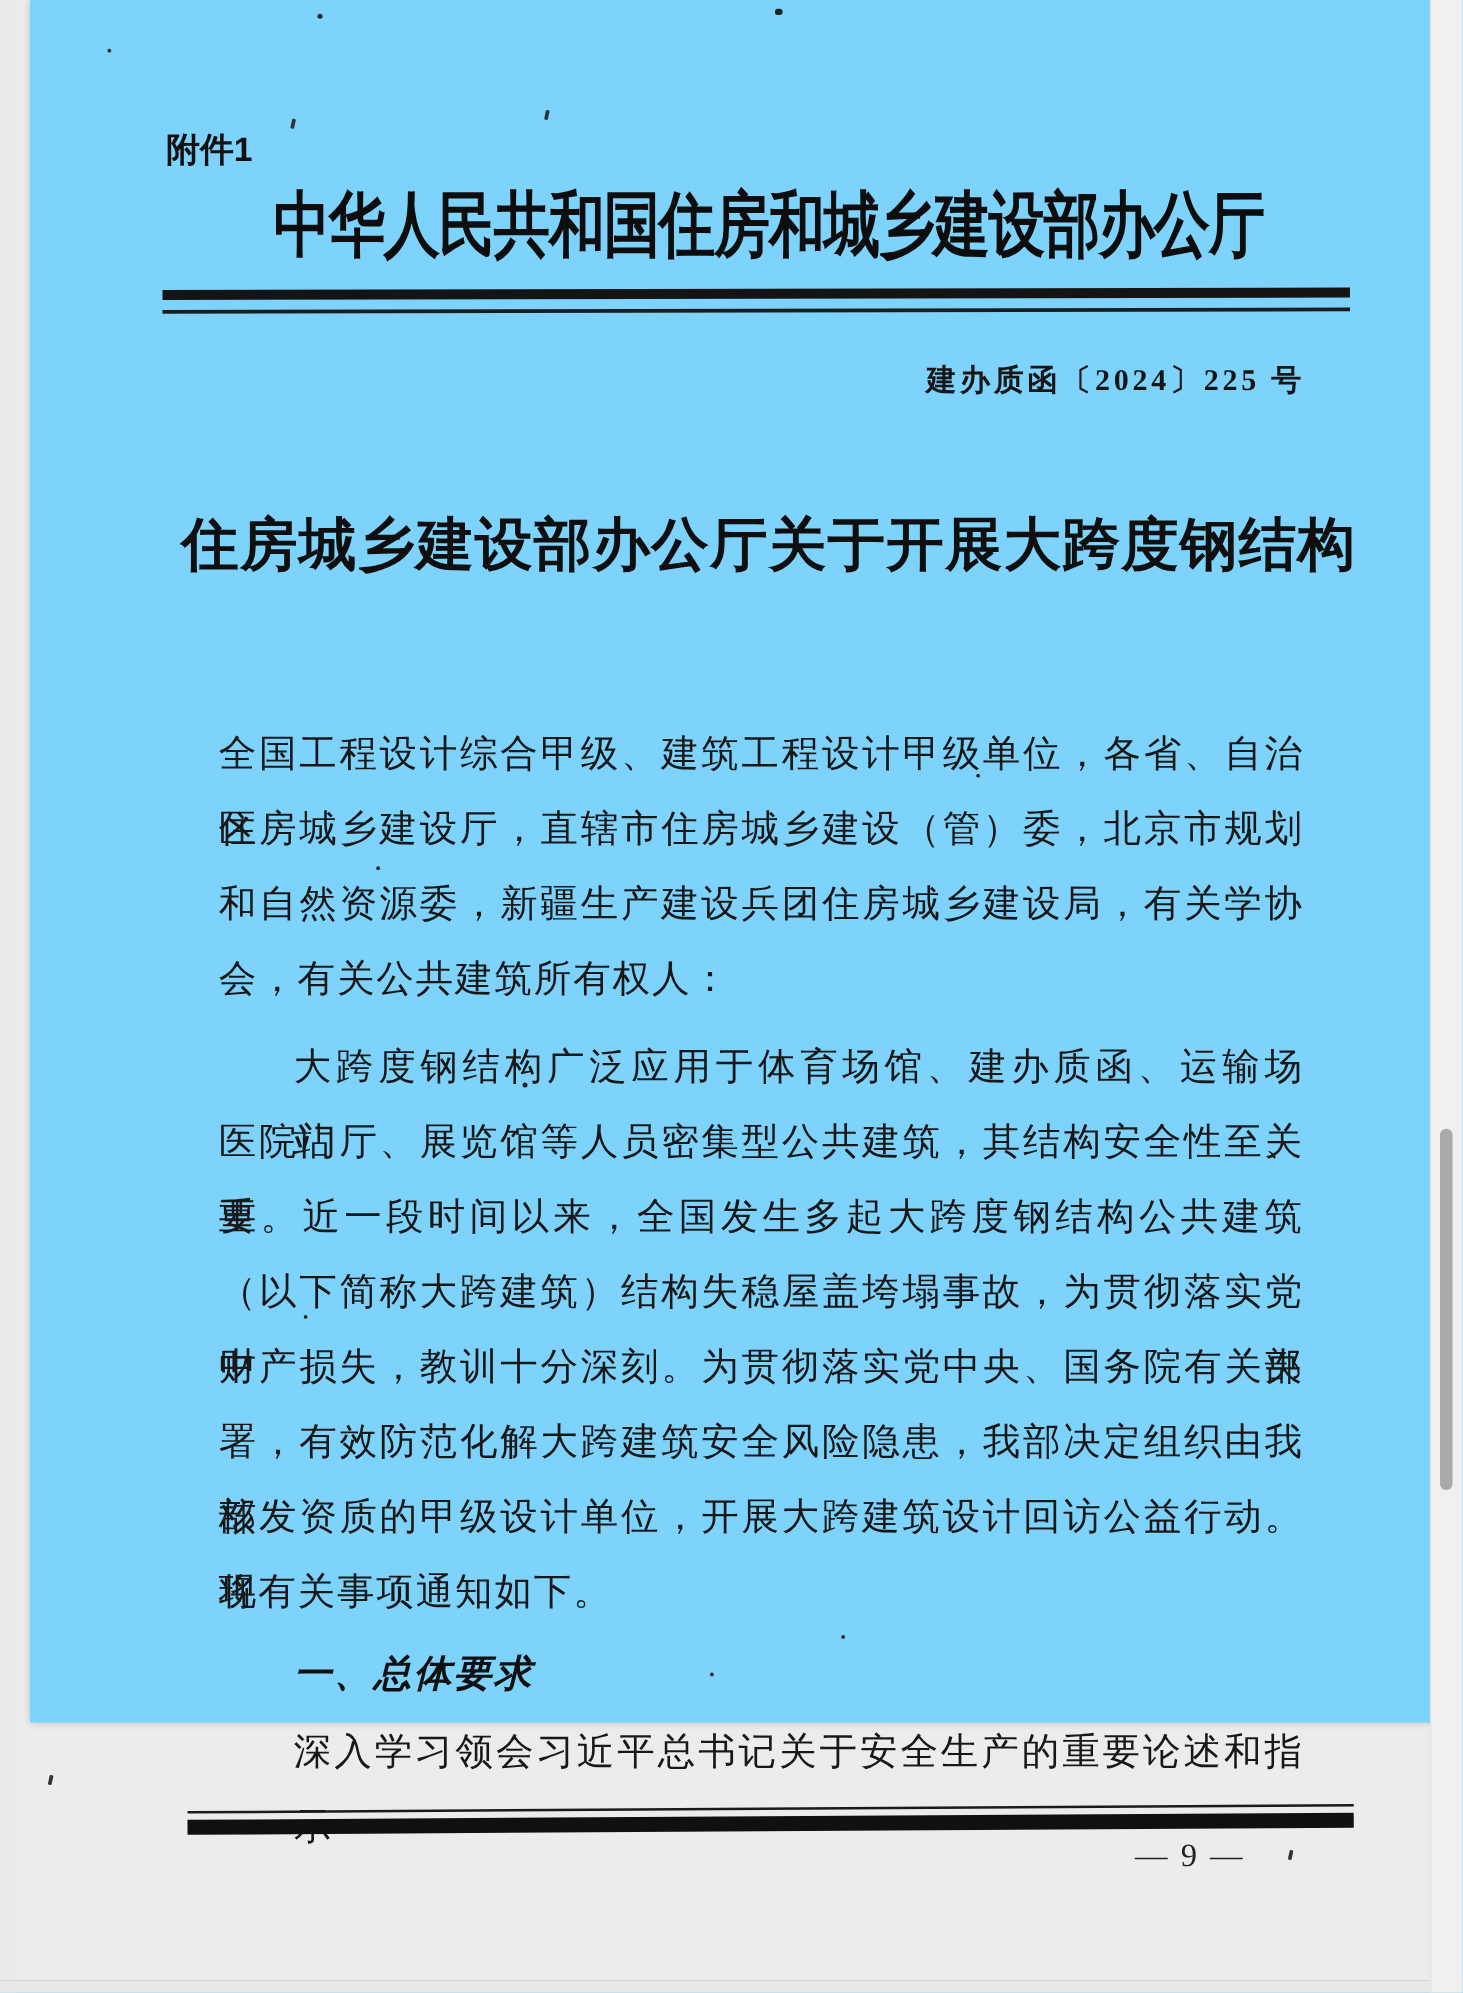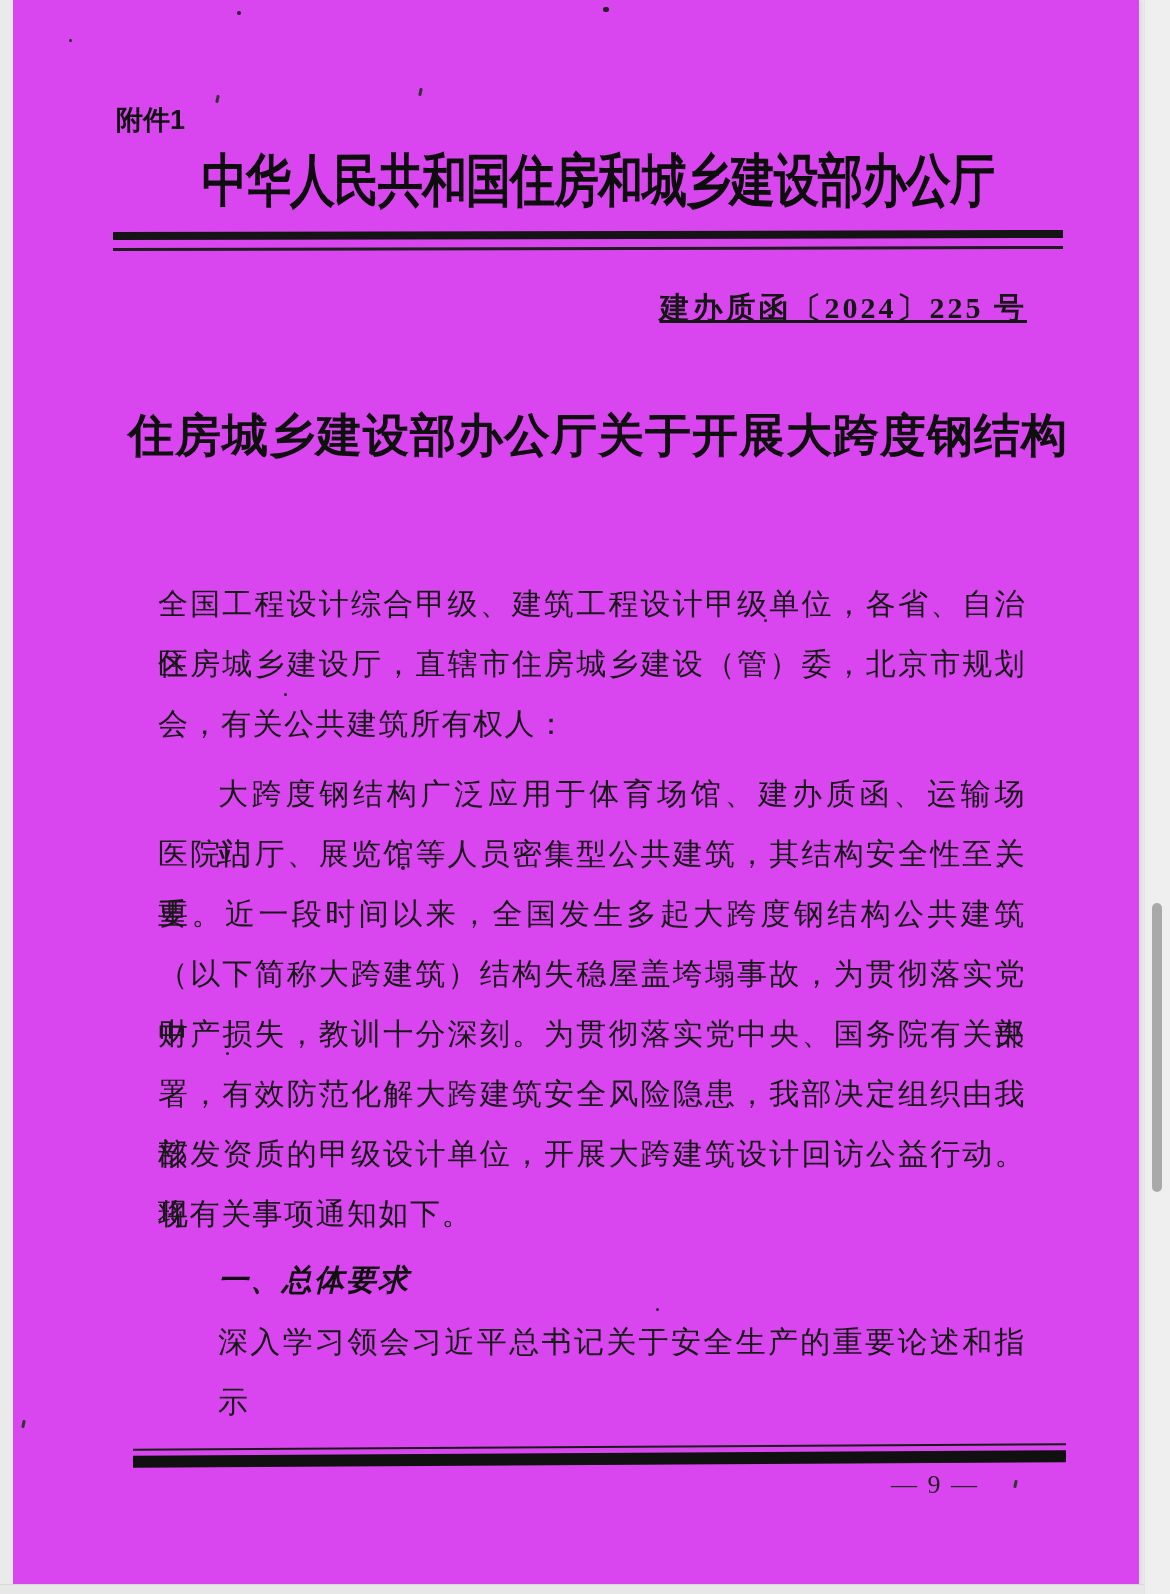--- a/index.html
+++ b/index.html
@@ -10,37 +10,37 @@
     color:#1a1a1a;
   }
   .viewport{position:absolute;inset:0;}
   
   .chrome-left{position:absolute;left:0;top:0;bottom:0;width:13px;background:#eaeaea;}
   .chrome-bottom{position:absolute;left:0;right:0;bottom:0;height:9px;background:#e8e8e8;border-top:1px solid #d8d8d8;}
   .scroll-track{position:absolute;right:0;top:0;bottom:0;width:25px;background:#efefef;border-left:1px solid #e3e3e3;}
   .scroll-thumb{position:absolute;left:7px;top:903px;width:10px;height:289px;border-radius:6px;background:#a9a9a9;}
   
   .page{
-    position:absolute;left:7px;top:0;width:1132px;height:1585px;
-    background:#d946ef;box-shadow:0 0 6px rgba(0,0,0,0.18);
+    position:absolute;left:24px;top:0;width:1132px;height:1378px;
+    background:#7dd3fc;box-shadow:0 0 6px rgba(0,0,0,0.18);
   }
   .abs{position:absolute;}
   .attach{
     left:109px;top:102px;font-size:27px;font-weight:bold;
     font-family:"Liberation Sans","DejaVu Sans",sans-serif;color:#111;
   }
   .letterhead{
     left:0;right:0;top:150px;text-align:center;font-size:45px;font-weight:900;
     letter-spacing:-1px;color:#0d0d0d;line-height:1.1;
     transform:translateX(25px) scaleY(1.27);transform-origin:50% 0;
   }
   .rule-a{left:106px;top:231px;width:950px;height:8px;background:#141414;transform:rotate(-0.12deg);}
   .rule-b{left:106px;top:247px;width:950px;height:3px;background:#1c1c1c;transform:rotate(-0.12deg);}
   .docnum{
-    right:112px;top:288px;font-size:30px;letter-spacing:3px;font-weight:600;color:#161616;text-decoration:underline;
+    right:112px;top:288px;font-size:24px;letter-spacing:3px;font-weight:600;color:#161616;
   }
   .title{
     left:0;right:0;top:402px;text-align:center;font-size:46px;font-weight:bold;
     line-height:67px;letter-spacing:1px;color:#0f0f0f;
     transform:translateX(25px);
   }
   .bodytext{
     left:151px;top:574px;width:868px;font-size:30px;line-height:60px;
     letter-spacing:1.5px;color:#181818;
   }
@@ -78,20 +78,21 @@
     <div class="abs docnum">建办质函〔2024〕225 号</div>
 
     <div class="abs title">
       <div>住房城乡建设部办公厅关于开展大跨度钢结构</div>
     </div>
 
     <div class="abs bodytext">
       <div class="salutation">
         <div class="line just">全国工程设计综合甲级、建筑工程设计甲级单位，各省、自治区</div>
         <div class="line just">住房城乡建设厅，直辖市住房城乡建设（管）委，北京市规划</div>
+        <div class="line just">和自然资源委，新疆生产建设兵团住房城乡建设局，有关学协</div>
         <div class="line">会，有关公共建筑所有权人：</div>
       </div>
 
       <div class="p2">
         <div class="line just ind">大跨度钢结构广泛应用于体育场馆、建办质函、运输场站、</div>
         <div class="line just">医院门厅、展览馆等人员密集型公共建筑，其结构安全性至关重</div>
         <div class="line just">要。近一段时间以来，全国发生多起大跨度钢结构公共建筑</div>
         <div class="line just">（以下简称大跨建筑）结构失稳屋盖垮塌事故，为贯彻落实党中央</div>
         <div class="line just">财产损失，教训十分深刻。为贯彻落实党中央、国务院有关部</div>
         <div class="line just">署，有效防范化解大跨建筑安全风险隐患，我部决定组织由我部</div>

